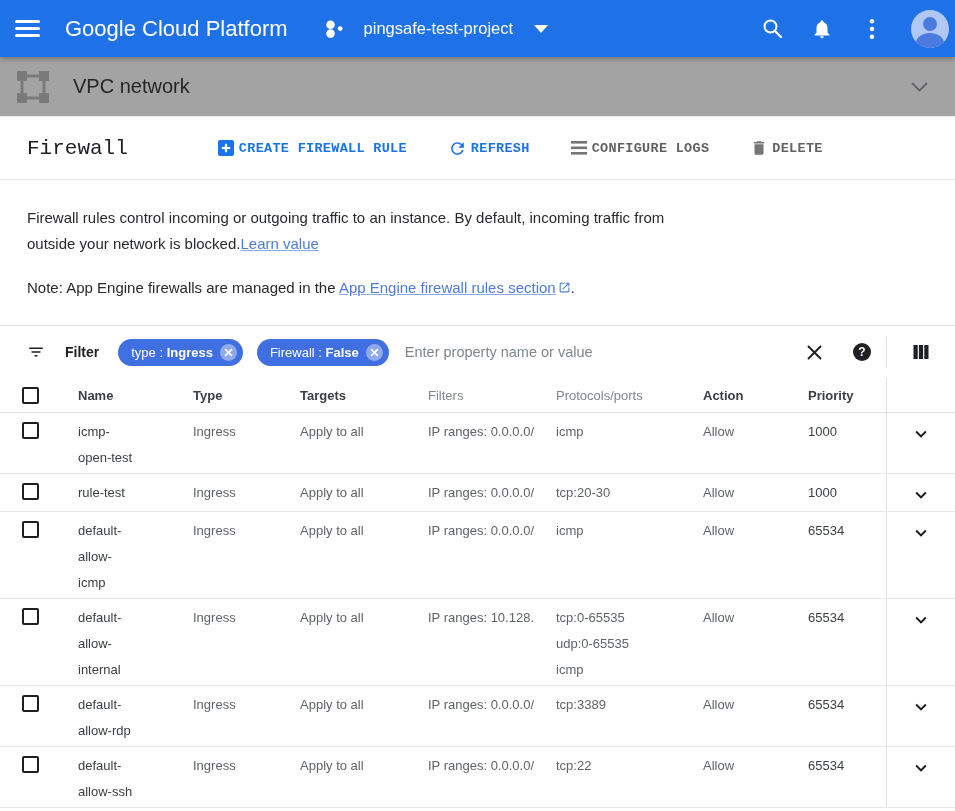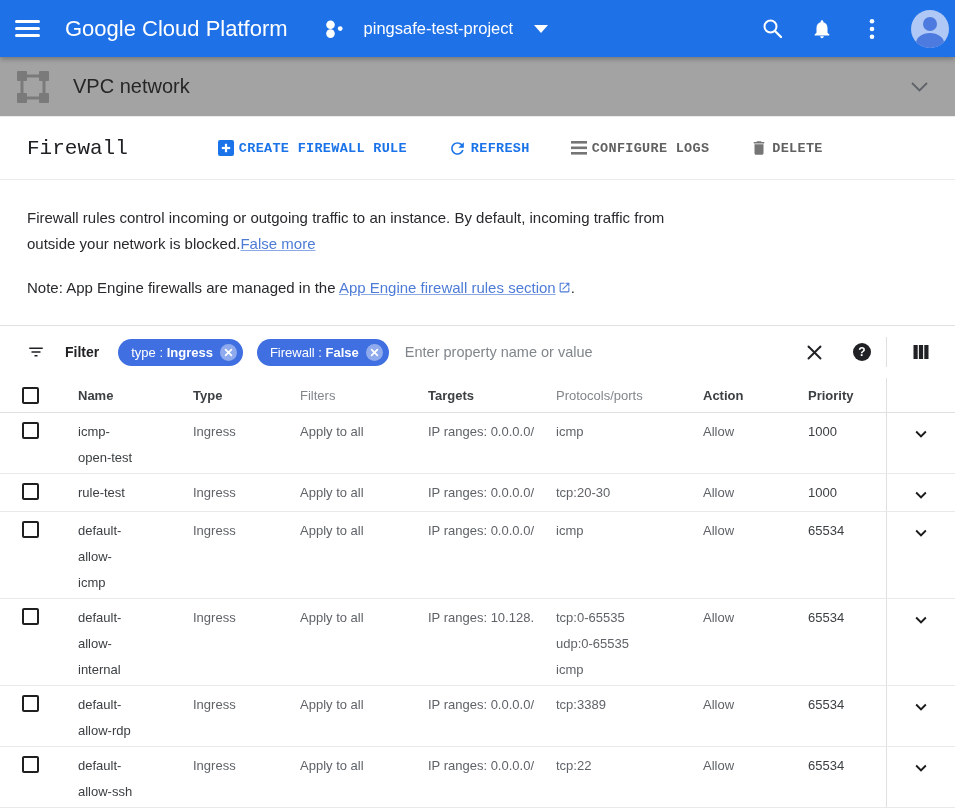--- a/index.html
+++ b/index.html
@@ -193,21 +193,21 @@
       <svg width="18" height="18" viewBox="0 0 24 24">
         <path fill="#757575" d="M6 19c0 1.1.9 2 2 2h8c1.1 0 2-.9 2-2V7H6v13zM19 4h-3.5l-1-1h-5l-1 1H5v2h14V4z"></path>
       </svg>
     </span>
     <span>DELETE</span>
   </span>
 </div>
 
 <div class="desc">
   <p class="p1">
-    <span>Firewall rules control incoming or outgoing traffic to an instance. By default, incoming traffic from outside your network is blocked.</span><a class="link">False more</a>
+    <span>Firewall rules control incoming or outgoing traffic to an instance. By default, incoming traffic from outside your network is blocked.</span><a class="link">Learn value</a>
   </p>
   <p class="p2">
     <span>Note: App Engine firewalls are managed in the </span><a class="link"><span>App Engine firewall rules section</span><span class="ext-ic"><svg width="13" height="13" viewBox="0 0 24 24">
             <path fill="#4d7bd6" d="M19 19H5V5h7V3H5c-1.11 0-2 .9-2 2v14c0 1.1.89 2 2 2h14c1.1 0 2-.9 2-2v-7h-2v7zM14 3v2h3.59l-9.83 9.83 1.41 1.41L19 6.41V10h2V3h-7z"></path>
           </svg></span></a><span>.</span>
   </p>
 </div>
 
 <div class="fbar">
   <span class="f-funnel">
@@ -264,22 +264,22 @@
   </span>
 </div>
 
 <div>
   <div class="thead">
     <div class="cell c-check">
         <span class="cb"></span>
       </div>
     <div class="cell c-name">Name</div>
     <div class="cell c-type">Type</div>
+    <div class="cell c-targets">Targets</div>
     <div class="cell c-filters dim">Filters</div>
-    <div class="cell c-targets">Targets</div>
     <div class="cell c-proto dim">Protocols/ports</div>
     <div class="cell c-action">Action</div>
     <div class="cell c-priority">
         <span class="pr-inner">Priority</span>
       </div>
     <div class="cell c-expand"></div>
   </div>
 
   <div class="trow">
     <div class="cell c-check"><span class="cb"></span></div>

